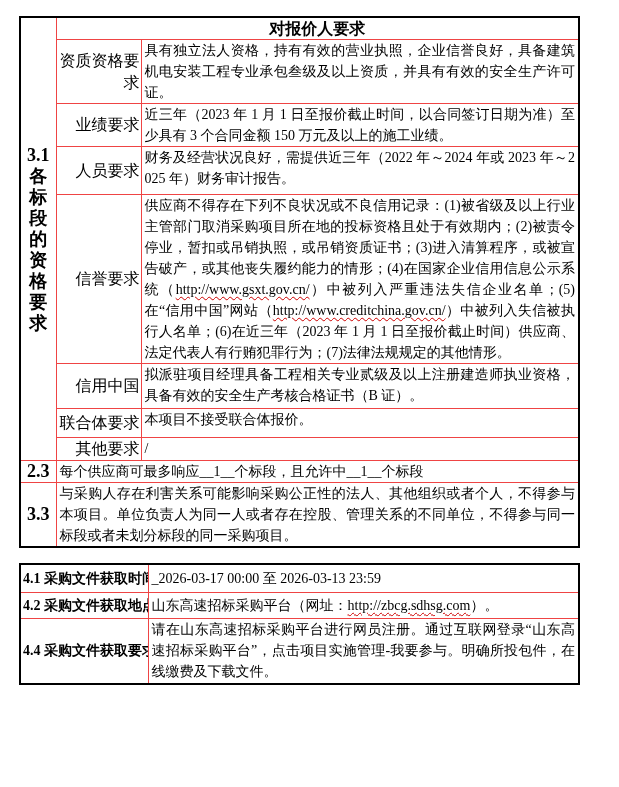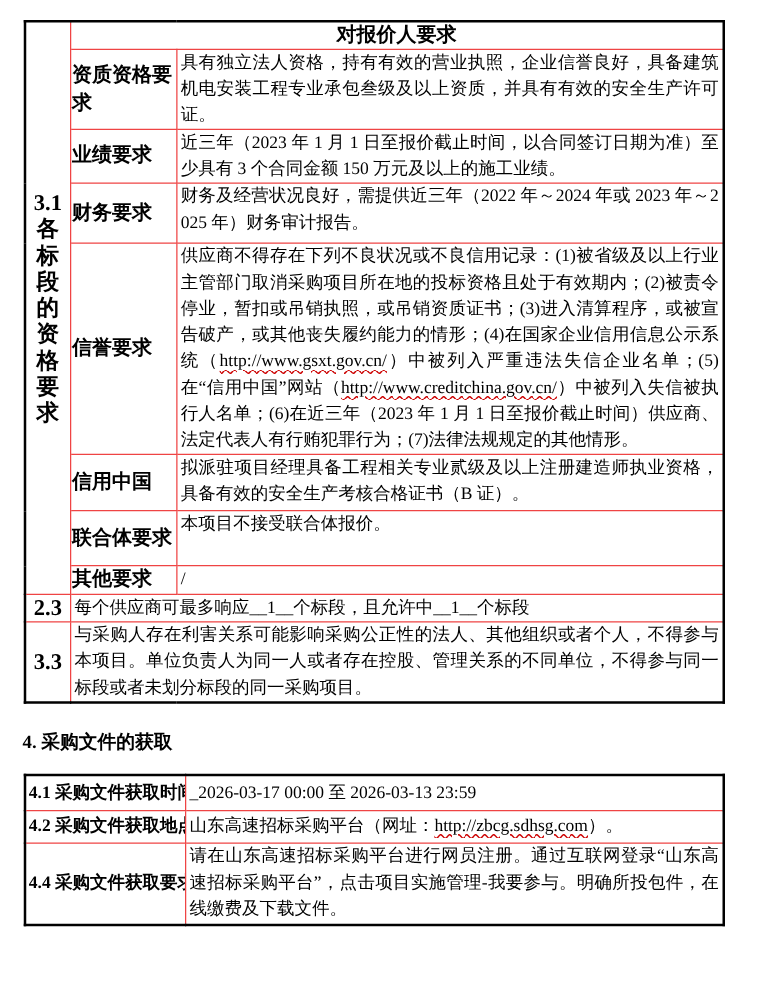--- a/index.html
+++ b/index.html
@@ -42,24 +42,24 @@
   }
   td.side {
     font-weight: bold;
     font-size: 18px;
     text-align: center;
     vertical-align: middle;
     padding: 0 1px;
     line-height: 21px;
   }
   td.lbl {
-    font-weight: bold;
+    font-weight: normal;
     font-size: 16px;
     line-height: 22px;
-    text-align: left;
+    text-align: right;
     vertical-align: middle;
     padding: 0 1px;
   }
   td.hdr {
     font-weight: bold;
     font-size: 16px;
     text-align: center;
     vertical-align: middle;
   }
   td.lbl2 {
@@ -102,51 +102,50 @@
       </tr>
       <tr style="height:43px">
         <td class="lbl">资质资格要求</td>
         <td>具有独立法人资格，持有有效的营业执照，企业信誉良好，具备建筑机电安装工程专业承包叁级及以上资质，并具有有效的安全生产许可证。</td>
       </tr>
       <tr style="height:43px">
         <td class="lbl">业绩要求</td>
         <td>近三年（2023 年 1 月 1 日至报价截止时间，以合同签订日期为准）至少具有 3 个合同金额 150 万元及以上的施工业绩。</td>
       </tr>
       <tr style="height:48px">
-        <td class="lbl">财务要求</td>
+        <td class="lbl">人员要求</td>
         <td>财务及经营状况良好，需提供近三年（2022 年～2024 年或 2023 年～2025 年）财务审计报告。</td>
       </tr>
       <tr style="height:168px">
         <td class="lbl">信誉要求</td>
         <td><span>供应商不得存在下列不良状况或不良信用记录：(1)被省级及以上行业主管部门取消采购项目所在地的投标资格且处于有效期内；(2)被责令停业，暂扣或吊销执照，或吊销资质证书；(3)进入清算程序，或被宣告破产，或其他丧失履约能力的情形；(4)在国家企业信用信息公示系统（</span><span class="squiggle">http://www.gsxt.gov.cn/</span><span>）中被列入严重违法失信企业名单；(5)在“信用中国”网站（</span><span class="squiggle">http://www.creditchina.gov.cn/</span><span>）中被列入失信被执行人名单；(6)在近三年（2023 年 1 月 1 日至报价截止时间）供应商、法定代表人有行贿犯罪行为；(7)法律法规规定的其他情形。</span></td>
       </tr>
       <tr style="height:45px">
         <td class="lbl">信用中国</td>
         <td>拟派驻项目经理具备工程相关专业贰级及以上注册建造师执业资格，具备有效的安全生产考核合格证书（B 证）。</td>
       </tr>
-      <tr style="height:44px">
+      <tr style="height:29px">
         <td class="lbl">联合体要求</td>
         <td>本项目不接受联合体报价。</td>
       </tr>
       <tr style="height:21px">
         <td class="lbl">其他要求</td>
         <td>/</td>
       </tr>
       <tr style="height:21px">
         <td class="side">2.3</td>
         <td colspan="2">每个供应商可最多响应__1__个标段，且允许中__1__个标段</td>
       </tr>
       <tr style="height:64px">
         <td class="side">3.3</td>
         <td colspan="2">与采购人存在利害关系可能影响采购公正性的法人、其他组织或者个人，不得参与本项目。单位负责人为同一人或者存在控股、管理关系的不同单位，不得参与同一标段或者未划分标段的同一采购项目。</td>
       </tr>
     </tbody>
   </table>
 
-  <h3 class="sec-title second">4. 采购文件的获取</h3>
 
   <table class="doc t2">
     <colgroup>
         <col class="w4">
         <col>
       </colgroup>
     <tbody>
       <tr style="height:28px">
         <td class="lbl2">4.1 采购文件获取时间</td>
         <td class="cnt2">_2026-03-17 00:00 至 2026-03-13 23:59</td>

